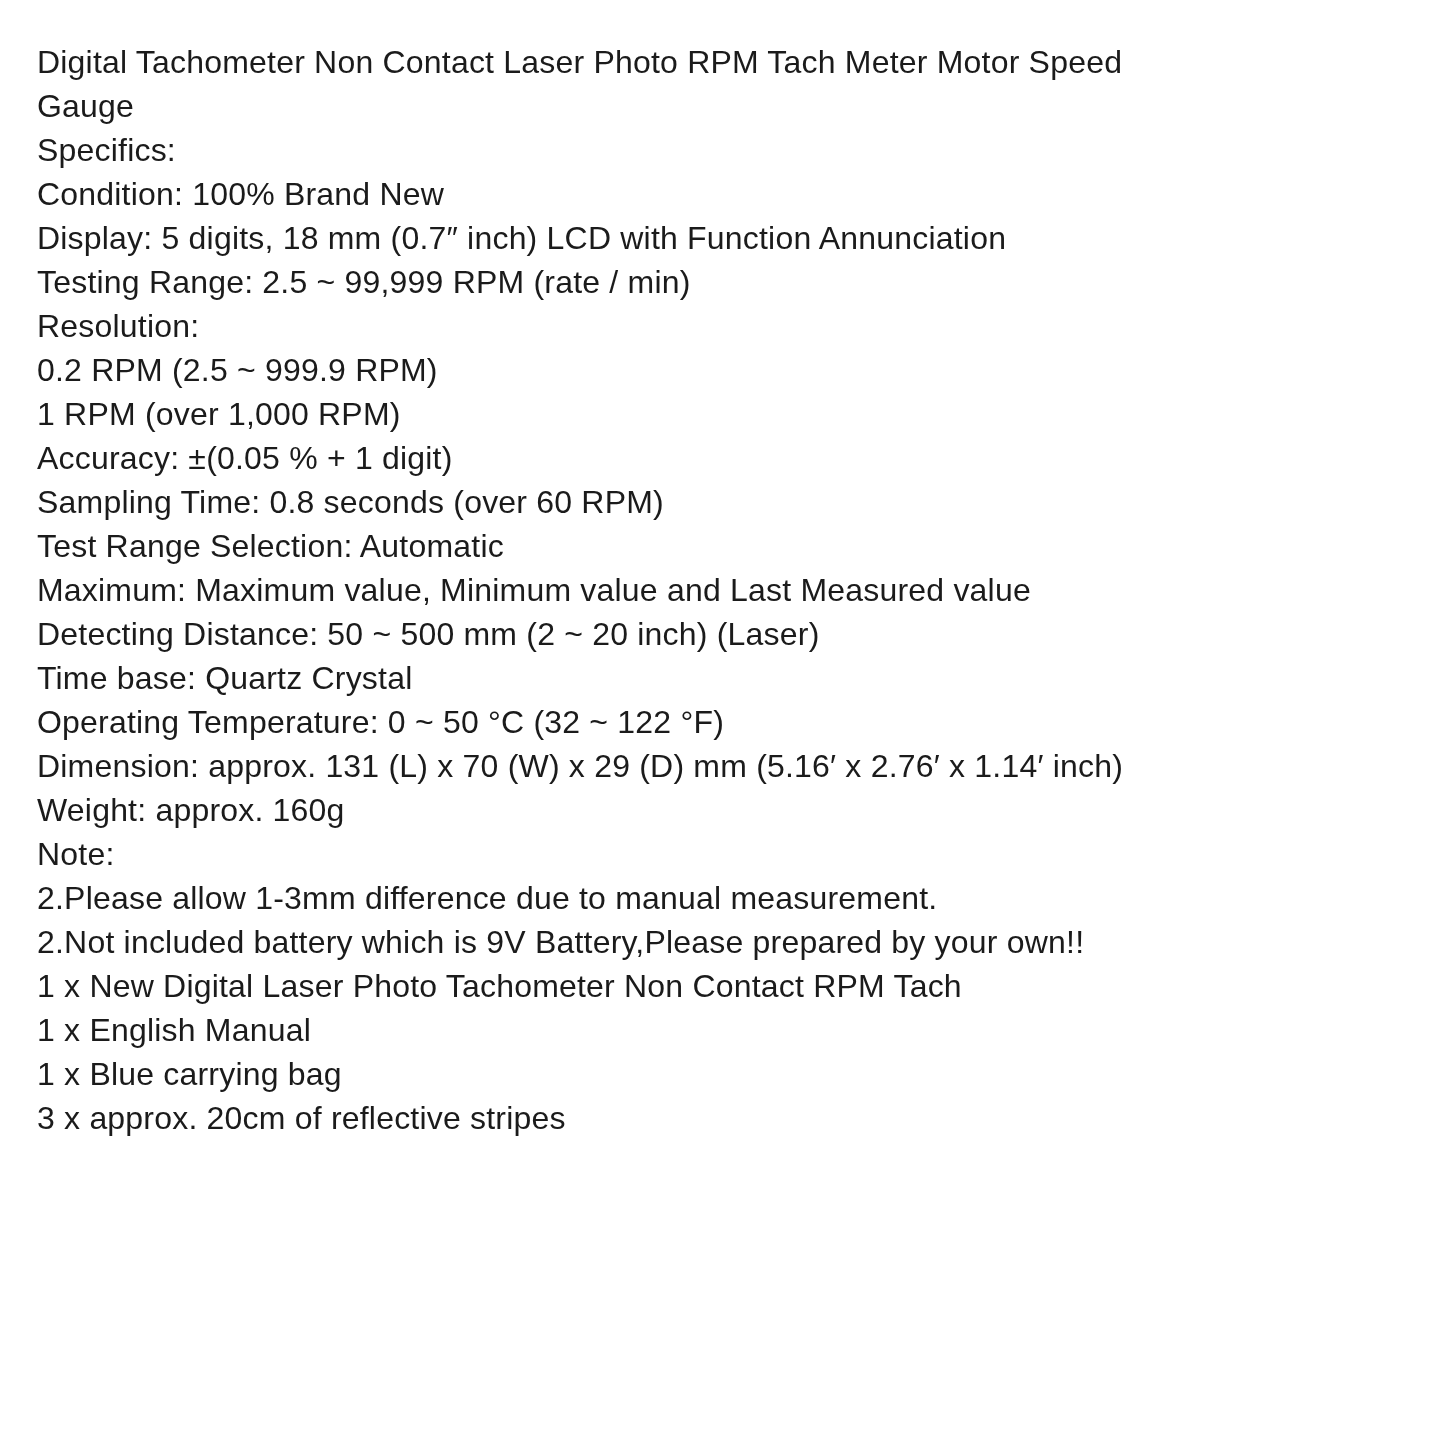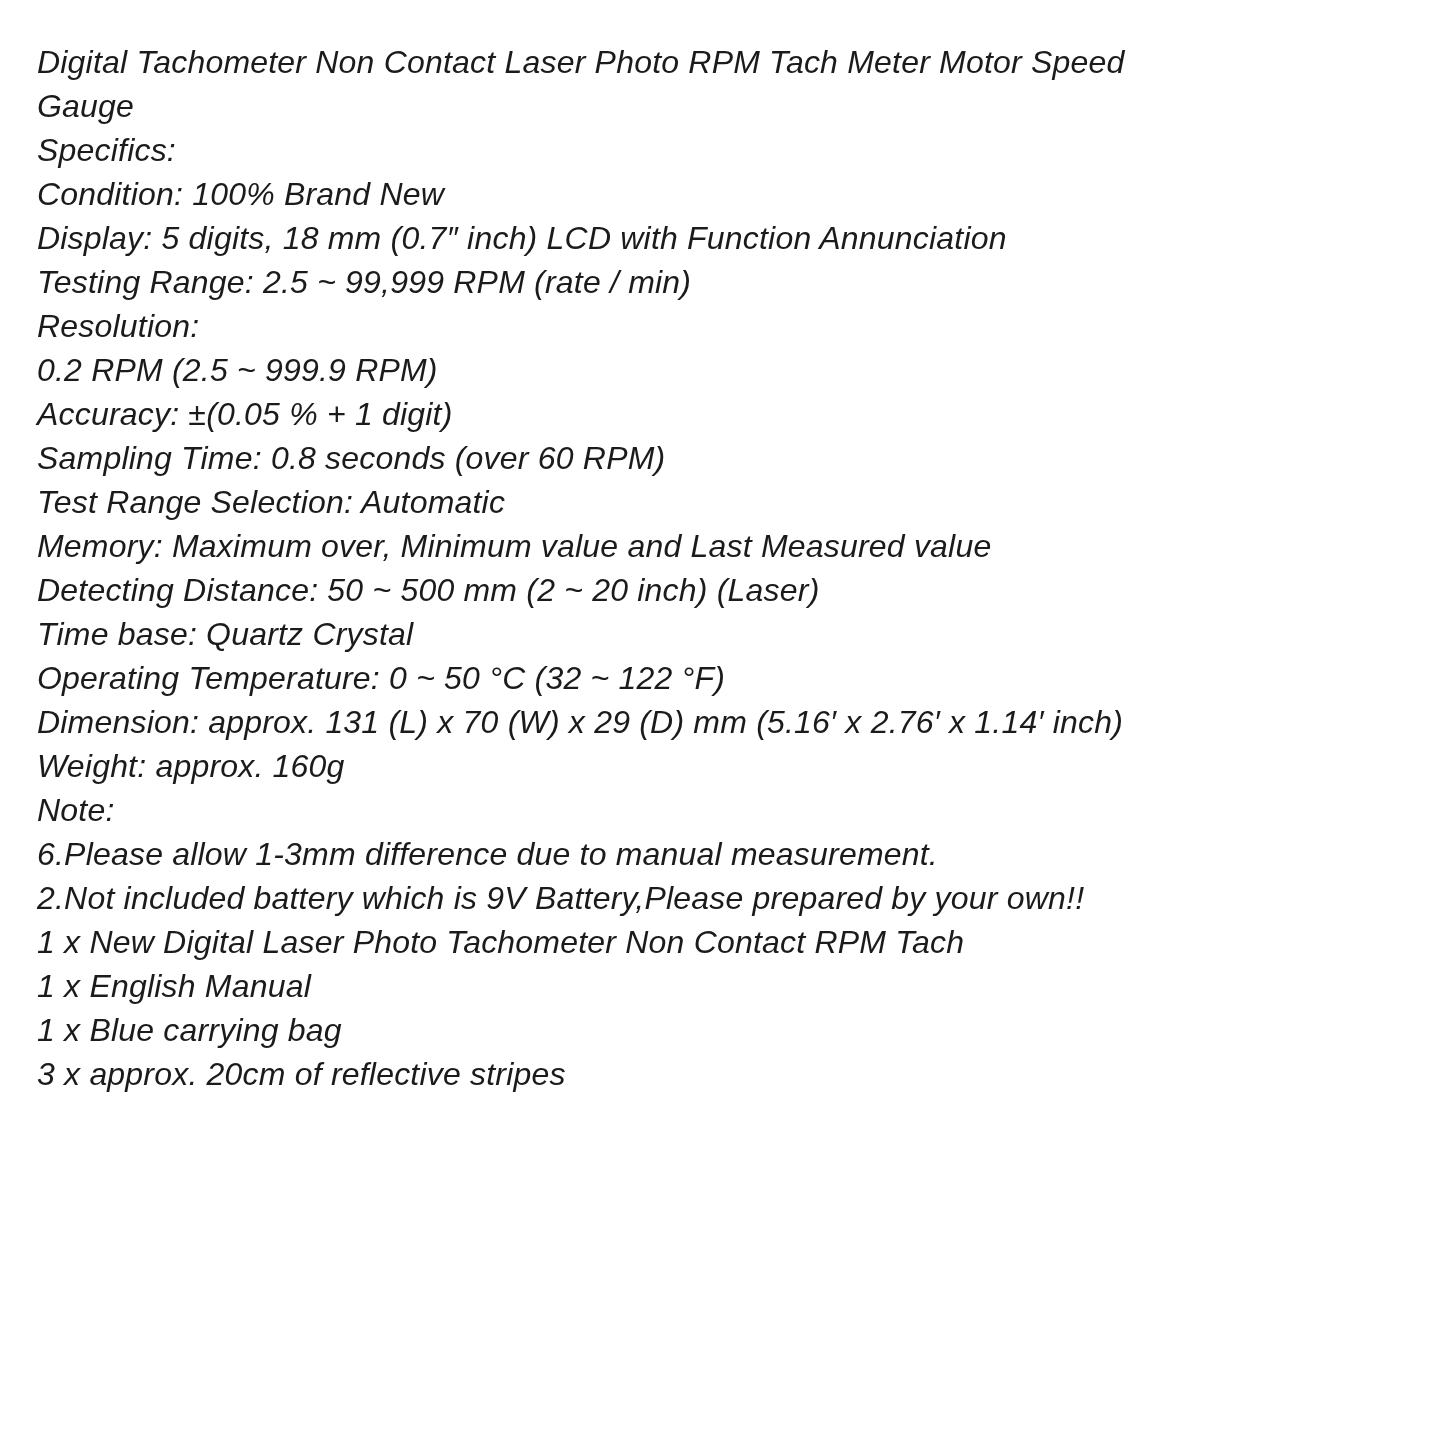--- a/index.html
+++ b/index.html
@@ -17,51 +17,51 @@
   main.doc {
     padding: 40px 60px 0 37px;
   }
   .line {
     margin: 0;
     font-size: 32px;
     line-height: 44px;
     font-weight: 400;
     letter-spacing: 0.2px;
     white-space: nowrap;
-    font-style: italic;
   }
   .section-gap {
   }
 </style>
 </head>
 <body>
 
 <main class="doc">
 
   <p class="line">Digital Tachometer Non Contact Laser Photo RPM Tach Meter Motor Speed</p>
   <p class="line">Gauge</p>
 
   <p class="line section-gap">Specifics:</p>
   <p class="line">Condition: 100% Brand New</p>
   <p class="line">Display: 5 digits, 18 mm (0.7″ inch) LCD with Function Annunciation</p>
   <p class="line">Testing Range: 2.5 ~ 99,999 RPM (rate / min)</p>
   <p class="line">Resolution:</p>
   <p class="line">0.2 RPM (2.5 ~ 999.9 RPM)</p>
+  <p class="line">1 RPM (over 1,000 RPM)</p>
   <p class="line">Accuracy: ±(0.05 % + 1 digit)</p>
   <p class="line">Sampling Time: 0.8 seconds (over 60 RPM)</p>
   <p class="line">Test Range Selection: Automatic</p>
-  <p class="line">Memory: Maximum over, Minimum value and Last Measured value</p>
+  <p class="line">Maximum: Maximum value, Minimum value and Last Measured value</p>
   <p class="line">Detecting Distance: 50 ~ 500 mm (2 ~ 20 inch) (Laser)</p>
   <p class="line">Time base: Quartz Crystal</p>
   <p class="line">Operating Temperature: 0 ~ 50 °C (32 ~ 122 °F)</p>
   <p class="line">Dimension: approx. 131 (L) x 70 (W) x 29 (D) mm (5.16′ x 2.76′ x 1.14′ inch)</p>
   <p class="line">Weight: approx. 160g</p>
 
   <p class="line section-gap">Note:</p>
-  <p class="line">6.Please allow 1-3mm difference due to manual measurement.</p>
+  <p class="line">2.Please allow 1-3mm difference due to manual measurement.</p>
   <p class="line">2.Not included battery which is 9V Battery,Please prepared by your own!!</p>
 
   <p class="line">1 x New Digital Laser Photo Tachometer Non Contact RPM Tach</p>
   <p class="line">1 x English Manual</p>
   <p class="line">1 x Blue carrying bag</p>
   <p class="line">3 x approx. 20cm of reflective stripes</p>
 
 </main>
 
 </body></html>

